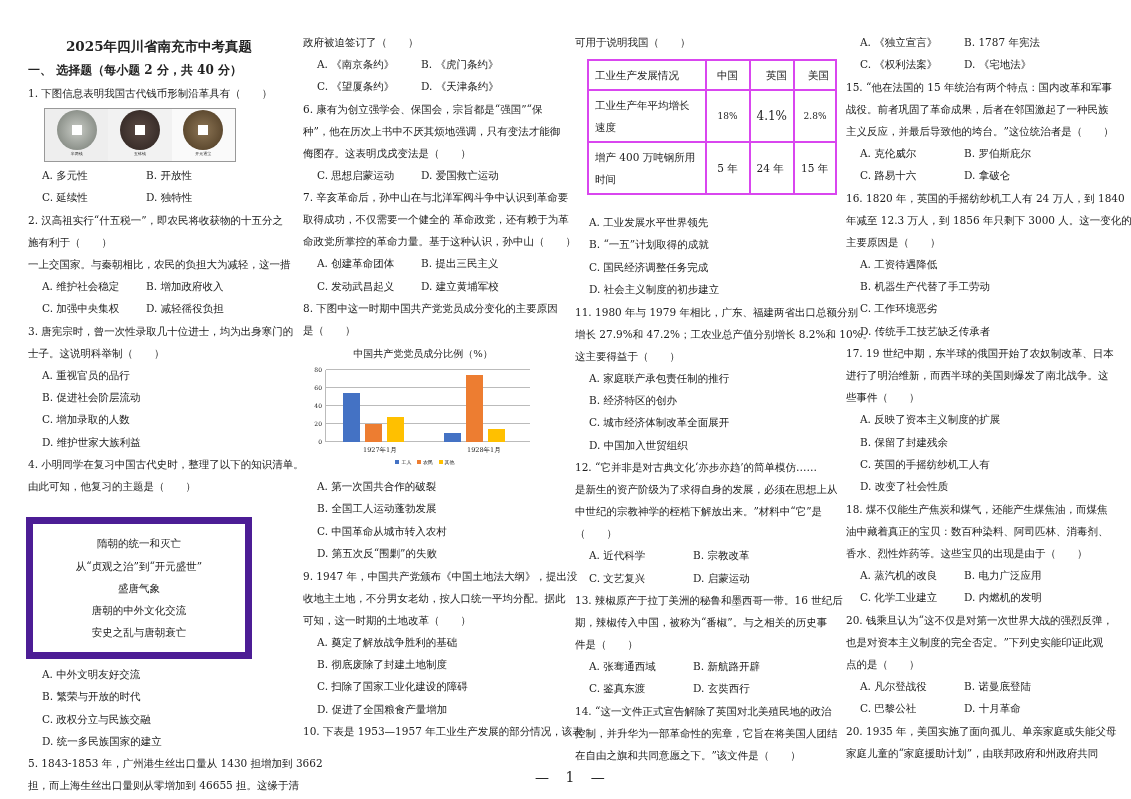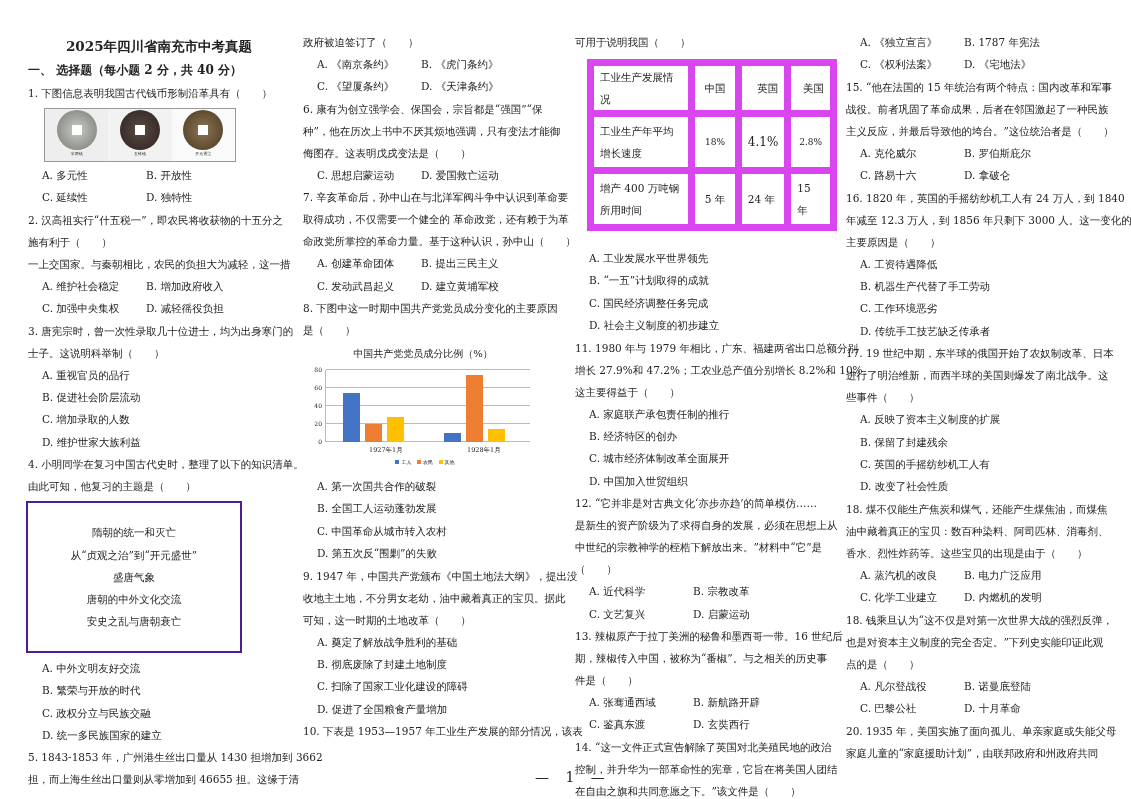--- a/index.html
+++ b/index.html
@@ -17,33 +17,33 @@
   .opt2 .a{width:104px;}
   .title{font-weight:bold;font-size:13.5px;text-align:center;margin-top:36px;line-height:20px;}
   .section{font-weight:bold;font-size:12px;line-height:24px;margin-top:2px;}
   .coins{display:flex;margin:4px 0 2px 16px;width:190px;height:52px;border:1px solid #999;}
   .coin-box{flex:1;display:flex;flex-direction:column;align-items:center;justify-content:flex-start;background:#eee;}
   .coin-box.b2{background:#f2f2f2;}
   .coin-box.b3{background:#fafafa;}
   .coin{width:40px;height:40px;border-radius:50%;position:relative;margin-top:1px;}
   .coin .hole{position:absolute;left:15px;top:15px;width:10px;height:10px;background:#fff;}
   .coin-cap{font-size:4px;line-height:8px;color:#333;}
-  .knowledge{border:2px solid #4c1d95;margin:4px 0 4px -2px;width:212px;padding:18px 0;}
+  .knowledge{border:7px solid #4c1d95;margin:20px 0 4px -2px;width:212px;padding:8px 0;}
   .knowledge div{text-align:center;line-height:22.3px;font-size:10.5px;}
   .chart{position:relative;width:240px;height:130px;margin:2px 0 2px 0;}
   .chart-title{position:absolute;left:0;width:240px;text-align:center;top:4px;font-size:10px;}
   .plot{position:absolute;left:22px;top:27px;width:204px;height:72px;border-left:1px solid #bbb;}
   .grid{position:absolute;left:0;width:204px;height:1px;background:#bbb;}
   .ytick{position:absolute;left:-18px;width:14px;text-align:right;font-size:6px;line-height:6px;}
   .bar{position:absolute;bottom:0;width:17px;}
   .xlabel{position:absolute;top:103px;font-size:6.5px;}
   .legend{position:absolute;top:116px;left:0;width:240px;text-align:center;font-size:5px;}
   .legend i{display:inline-block;width:4px;height:4px;margin:0 2px 0 4px;}
   table.t10{border-collapse:collapse;margin:6px 0 6px 12px;font-size:10.5px;}
-  table.t10 td{border:7px solid #d946ef;padding:0 6px;vertical-align:middle;line-height:22px;}
+  table.t10 td{border:2px solid #d946ef;padding:0 6px;vertical-align:middle;line-height:22px;}
   .footer{position:absolute;top:769px;left:535px;font-size:14px;letter-spacing:6px;}
 </style>
 </head>
 <body>
 
 <div class="col c1">
   <div class="title">2025年四川省南充市中考真题</div>
   <div class="section">一、  选择题（每小题 2 分，共 40 分）</div>
 
   <div>
@@ -177,38 +177,38 @@
         <div class="ytick" style="bottom:69px;">80</div>
         <div id="bars">
             <div class="bar" style="left: 17px; height: 49.5px; background: rgb(68, 114, 196);"></div>
             <div class="bar" style="left: 39px; height: 18px; background: rgb(237, 125, 49);"></div>
             <div class="bar" style="left: 61px; height: 25.2px; background: rgb(255, 192, 0);"></div>
             <div class="bar" style="left: 118px; height: 9px; background: rgb(68, 114, 196);"></div>
             <div class="bar" style="left: 140px; height: 67.5px; background: rgb(237, 125, 49);"></div>
             <div class="bar" style="left: 162px; height: 13.5px; background: rgb(255, 192, 0);"></div>
           </div>
       </div>
-      <div class="xlabel" style="left:66px;">1927年1月</div>
+      <div class="xlabel" style="left:60px;">1927年1月</div>
       <div class="xlabel" style="left:164px;">1928年1月</div>
       <div class="legend">
         <i style="background:#4472C4"></i><span>工人</span>
         <i style="background:#ED7D31"></i><span>农民</span>
         <i style="background:#FFC000"></i><span>其他</span>
       </div>
     </div>
 
     <div class="opt">A. 第一次国共合作的破裂</div>
     <div class="opt">B. 全国工人运动蓬勃发展</div>
     <div class="opt">C. 中国革命从城市转入农村</div>
     <div class="opt">D. 第五次反“围剿”的失败</div>
   </div>
 
   <div>
     <div class="line">9. 1947 年，中国共产党颁布《中国土地法大纲》，提出没</div>
-    <div class="line">收地主土地，不分男女老幼，油中藏着真正的宝贝。据此</div>
+    <div class="line">收地主土地，不分男女老幼，按人口统一平均分配。据此</div>
     <div class="line">可知，这一时期的土地改革（　　）</div>
     <div class="opt">A. 奠定了解放战争胜利的基础</div>
     <div class="opt">B. 彻底废除了封建土地制度</div>
     <div class="opt">C. 扫除了国家工业化建设的障碍</div>
     <div class="opt">D. 促进了全国粮食产量增加</div>
   </div>
 
   <div>
     <div class="line">10. 下表是 1953—1957 年工业生产发展的部分情况，该表</div>
   </div>
@@ -342,21 +342,21 @@
       <span class="a">A. 蒸汽机的改良</span>
       <span>B. 电力广泛应用</span>
     </div>
     <div class="opt2">
       <span class="a">C. 化学工业建立</span>
       <span>D. 内燃机的发明</span>
     </div>
   </div>
 
   <div>
-    <div class="line">18. 钱乘旦认为“这不仅是对第一次世界大战的强烈反弹，</div>
+    <div class="line">20. 钱乘旦认为“这不仅是对第一次世界大战的强烈反弹，</div>
     <div class="line">也是对资本主义制度的完全否定。”下列史实能印证此观</div>
     <div class="line">点的是（　　）</div>
     <div class="opt2">
       <span class="a">A. 凡尔登战役</span>
       <span>B. 诺曼底登陆</span>
     </div>
     <div class="opt2">
       <span class="a">C. 巴黎公社</span>
       <span>D. 十月革命</span>
     </div>

